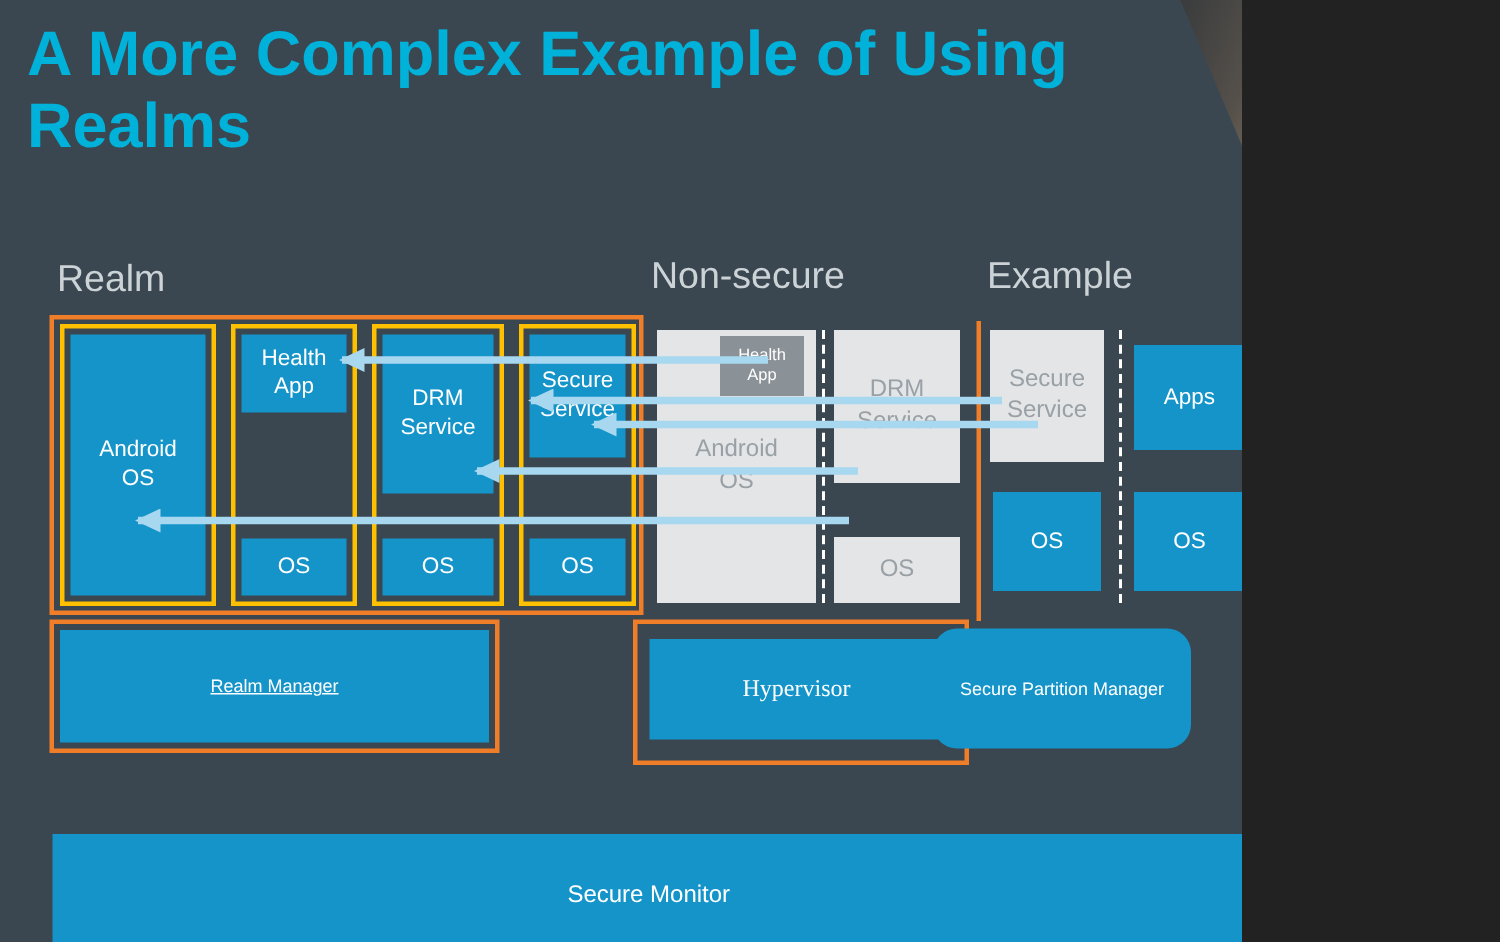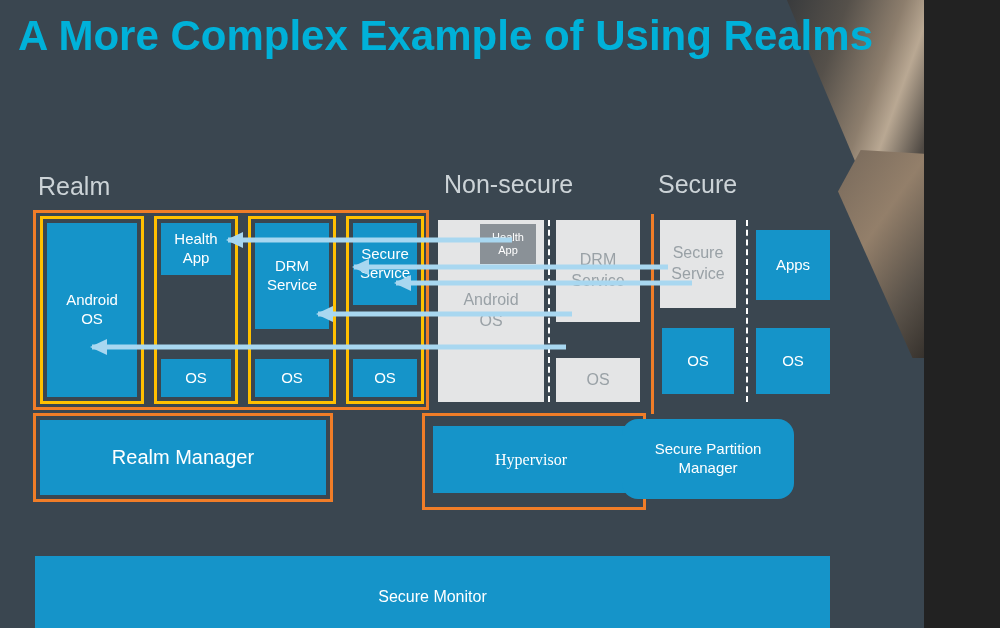--- a/index.html
+++ b/index.html
@@ -1,17 +1,17 @@
 <!DOCTYPE html>
 <html><head>
 <meta charset="utf-8">
 <style>
   html,body { margin:0; padding:0; background:#222; }
   .slide {
-    position:relative; width:924px; height:628px; overflow:hidden;
+    position:relative; width:828px; height:628px; overflow:hidden;
     background:#3a4650;
     font-family:"Liberation Sans", sans-serif;
   }
   .slide * { box-sizing:border-box; }
 
   .title { position:absolute; left:18px; top:12px; margin:0; font-size:42px; font-weight:700; color:#00b1d9; letter-spacing:0; }
   .subtitle { position:absolute; left:18px; top:76px; font-size:26px; font-weight:600; color:#ffffff; }
 
   .sec-label { position:absolute; font-size:25px; color:#ccd3d7;margin-top:12px; }
 
@@ -60,22 +60,22 @@
 <body>
 
 <div class="slide">
 
   <div class="photo photo1"></div>
   <div class="photo photo2"></div>
 
   <h1 class="title">A More Complex Example of Using Realms</h1>
 
   <div class="sec-label" style="left:38px; top:160px;">Realm</div>
-  <div class="sec-label" style="left:444px; top:158px;">Non-secure</div>
-  <div class="sec-label" style="left:658px; top:158px;">Secure</div>
+  <div class="sec-label" style="left:434px; top:158px;">Non-secure</div>
+  <div class="sec-label" style="left:658px; top:158px;">Example</div>
 
   <div class="orange-rect" style="left:33px; top:210px; width:396px; height:200px;"></div>
 
   <div class="ycol" style="left:40px; top:216px; width:104px; height:188px;">
     <div class="inner-blue fill" style="padding:2px 14px;">Android OS</div>
   </div>
 
   <div class="ycol" style="left:154px; top:216px; width:84px; height:188px;">
     <div class="inner-blue" style="height:52px;">Health App</div>
     <div class="inner-blue" style="height:38px;">OS</div>
@@ -85,40 +85,40 @@
     <div class="inner-blue" style="height:106px;">DRM Service</div>
     <div class="inner-blue" style="height:38px;">OS</div>
   </div>
 
   <div class="ycol" style="left:346px; top:216px; width:78px; height:188px;">
     <div class="inner-blue" style="height:82px;">Secure Service</div>
     <div class="inner-blue" style="height:38px;">OS</div>
   </div>
 
   <div class="orange-rect flexpad" style="left:33px; top:413px; width:300px; height:89px; padding:4px;">
-    <div class="inner-blue fill" style="font-size:20px;">Realm Manager</div>
+    <div class="inner-blue fill" style="font-size:12px;text-decoration:underline;">Realm Manager</div>
   </div>
 
   <div class="lightbox" style="left:438px; top:220px; width:106px; height:182px; padding:0 20px;">Android OS</div>
   <div class="graybox" style="left:480px; top:224px; width:56px; height:40px;">Health App</div>
   <div class="dash-v" style="left:548px; top:220px; height:182px;"></div>
   <div class="lightbox" style="left:556px; top:220px; width:84px; height:102px;">DRM Service</div>
   <div class="lightbox" style="left:556px; top:358px; width:84px; height:44px;">OS</div>
 
   <div class="orange-rect flexpad" style="left:422px; top:413px; width:224px; height:97px; padding:10px 14px 14px 8px;font-family:Liberation Serif, serif;">
     <div class="inner-blue fill" style="font-size:16px;">Hypervisor</div>
   </div>
   <div class="orange-vline" style="left:651px; top:214px; height:200px;"></div>
 
   <div class="lightbox" style="left:660px; top:220px; width:76px; height:88px;">Secure Service</div>
   <div class="bluebox" style="left:756px; top:230px; width:74px; height:70px;">Apps</div>
   <div class="dash-v" style="left:746px; top:220px; height:182px;"></div>
   <div class="bluebox" style="left:662px; top:328px; width:72px; height:66px;">OS</div>
   <div class="bluebox" style="left:756px; top:328px; width:74px; height:66px;">OS</div>
-  <div class="bluebox" style="left:622px; top:419px; width:172px; height:80px; font-size:15px;border-radius:16px;">Secure Partition Manager</div>
+  <div class="bluebox" style="left:622px; top:419px; width:172px; height:80px; font-size:12px;border-radius:16px;">Secure Partition Manager</div>
 
   <div class="bluebox" style="left:35px; top:520px; width:795px; height:81px; font-size:16px;margin-top:36px;">Secure Monitor</div>
 
   <svg id="arrow-svg" xmlns="http://www.w3.org/2000/svg">
     <defs>
       <marker id="ah" markerUnits="userSpaceOnUse" markerWidth="18" markerHeight="16" refX="15" refY="8" orient="auto">
         <path d="M0,0 L17,8 L0,16 Z" fill="#a8d7f0"></path>
       </marker>
     </defs>
   <line x1="512" y1="240" x2="228" y2="240" marker-end="url(#ah)"></line>

